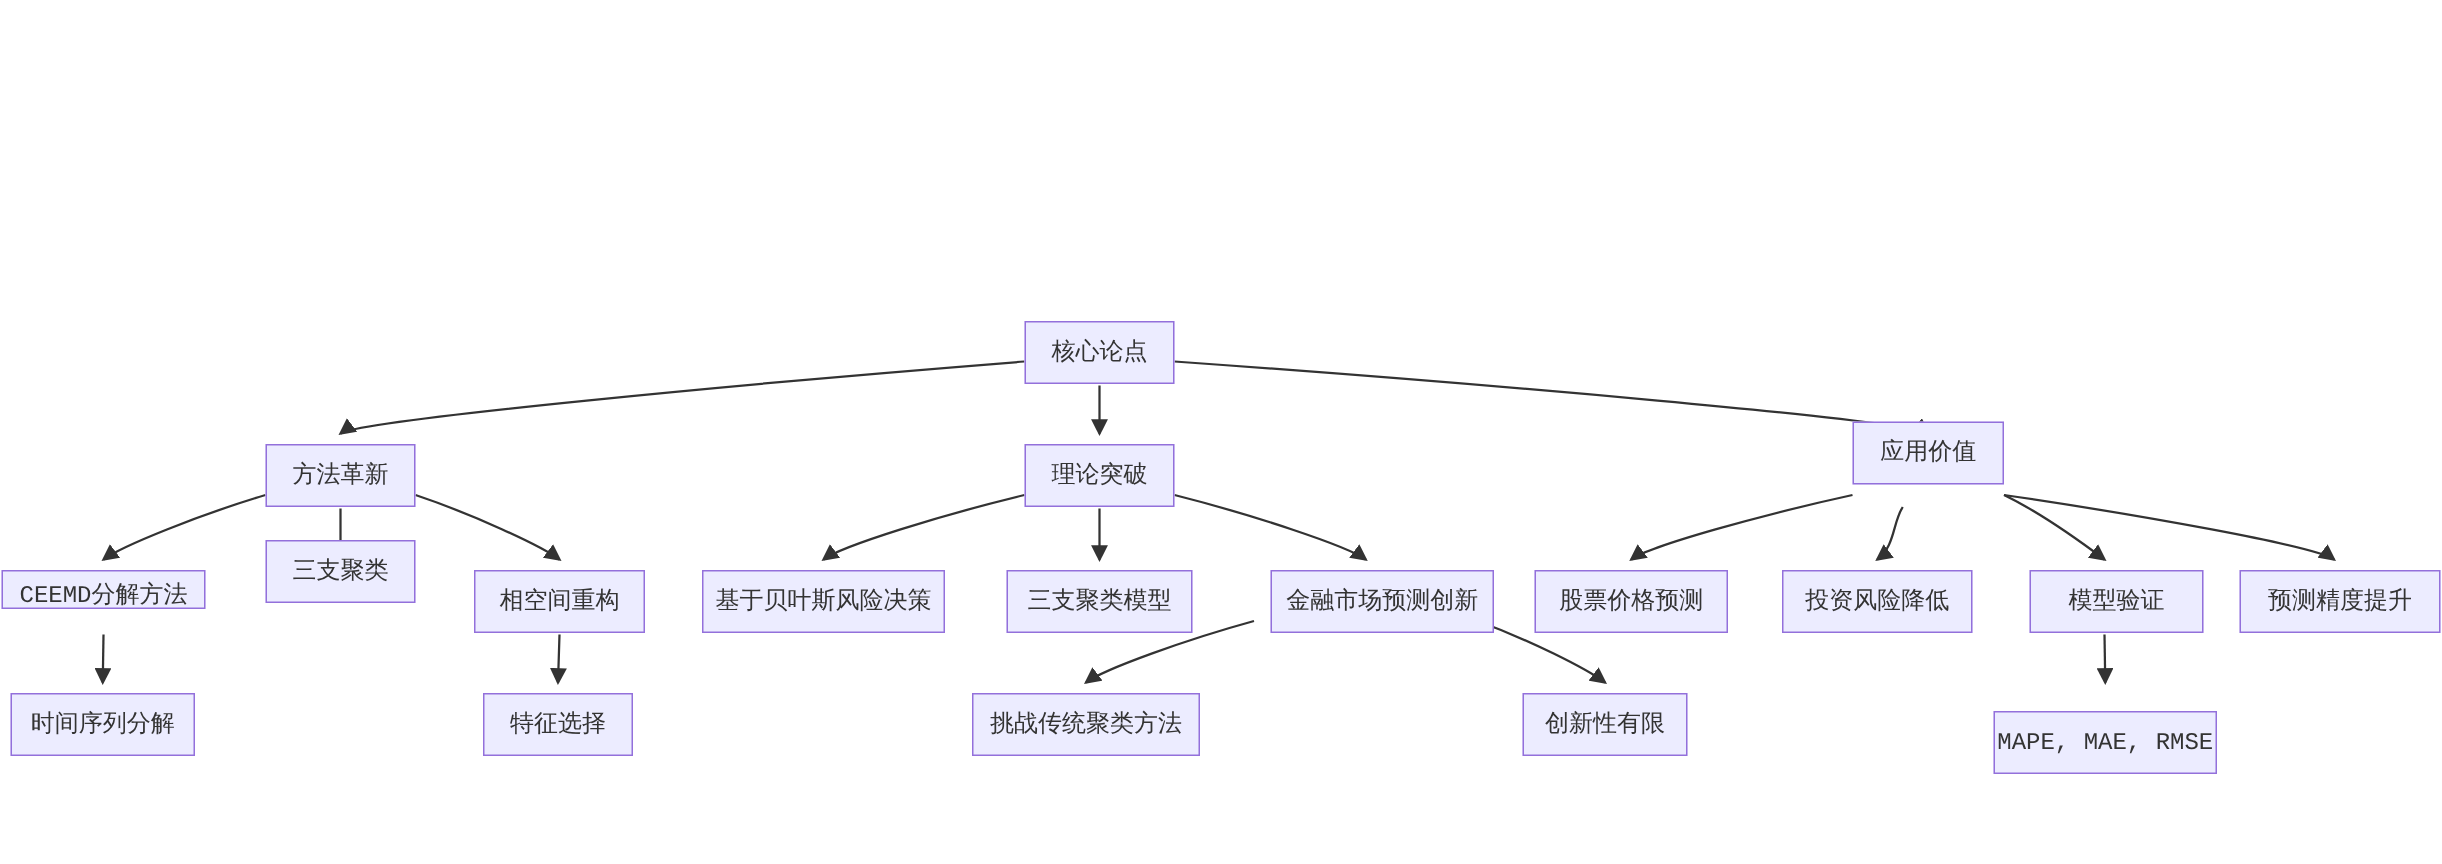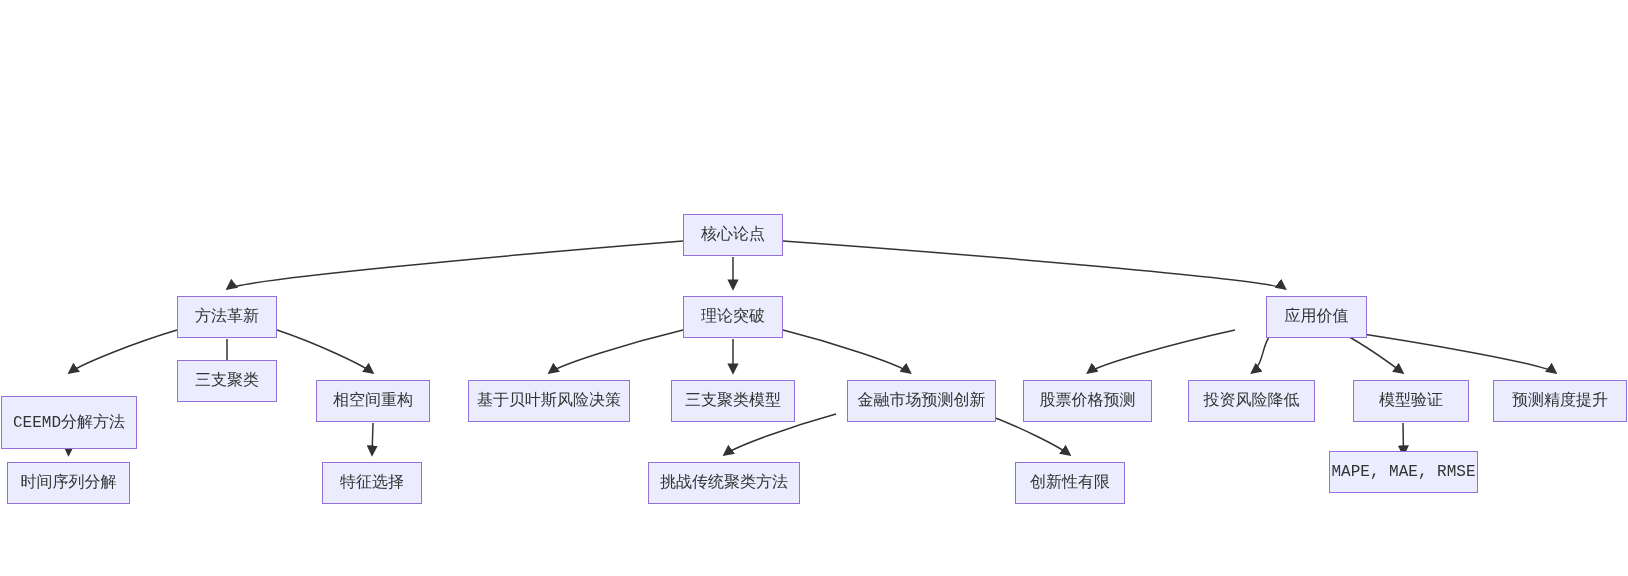--- a/index.html
+++ b/index.html
@@ -80,24 +80,24 @@
   <div>
       <div class="node" style="left: 683px; top: 214px; width: 100px; height: 42px;">
         <span>核心论点</span>
       </div>
       <div class="node" style="left: 177px; top: 296px; width: 100px; height: 42px;">
         <span>方法革新</span>
       </div>
       <div class="node" style="left: 683px; top: 296px; width: 100px; height: 42px;">
         <span>理论突破</span>
       </div>
-      <div class="node" style="left: 1235px; top: 296px; width: 101px; height: 42px; margin-left: 31px;">
+      <div class="node" style="left: 1235px; top: 281px; width: 101px; height: 42px;">
         <span>应用价值</span>
       </div>
-      <div class="node" style="left: 1px; top: 396px; width: 136px; height: 53px;">
+      <div class="node" style="left: 1px; top: 380px; width: 136px; height: 26px; align-items: flex-end;">
         <span>CEEMD分解方法</span>
       </div>
       <div class="node" style="left: 177px; top: 360px; width: 100px; height: 42px;">
         <span>三支聚类</span>
       </div>
       <div class="node" style="left: 316px; top: 380px; width: 114px; height: 42px;">
         <span>相空间重构</span>
       </div>
       <div class="node" style="left: 468px; top: 380px; width: 162px; height: 42px;">
         <span>基于贝叶斯风险决策</span>
@@ -125,17 +125,17 @@
       </div>
       <div class="node" style="left: 322px; top: 462px; width: 100px; height: 42px;">
         <span>特征选择</span>
       </div>
       <div class="node" style="left: 648px; top: 462px; width: 152px; height: 42px; text-align: right;">
         <span>挑战传统聚类方法</span>
       </div>
       <div class="node" style="left: 1015px; top: 462px; width: 110px; height: 42px;">
         <span>创新性有限</span>
       </div>
-      <div class="node" style="left: 1329px; top: 451px; width: 149px; height: 42px;">
+      <div class="node" style="left: 1329px; top: 474px; width: 149px; height: 42px;">
         <span>MAPE, MAE, RMSE</span>
       </div>
     </div>
 </div>
 
 </body></html>

